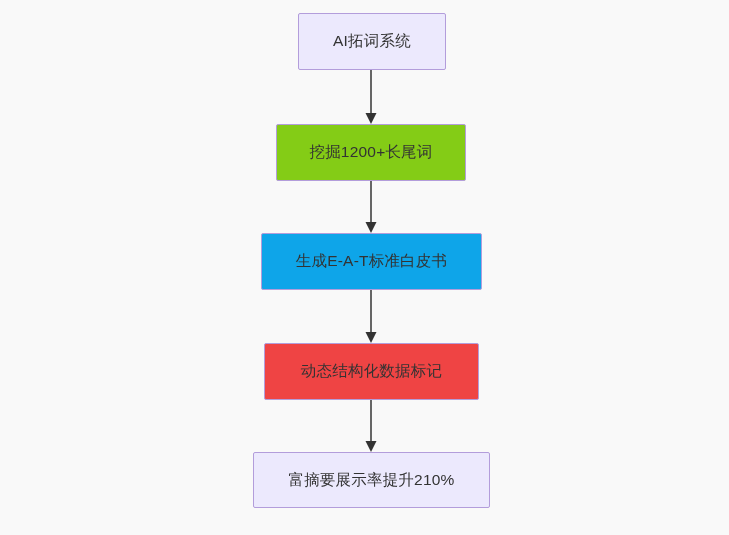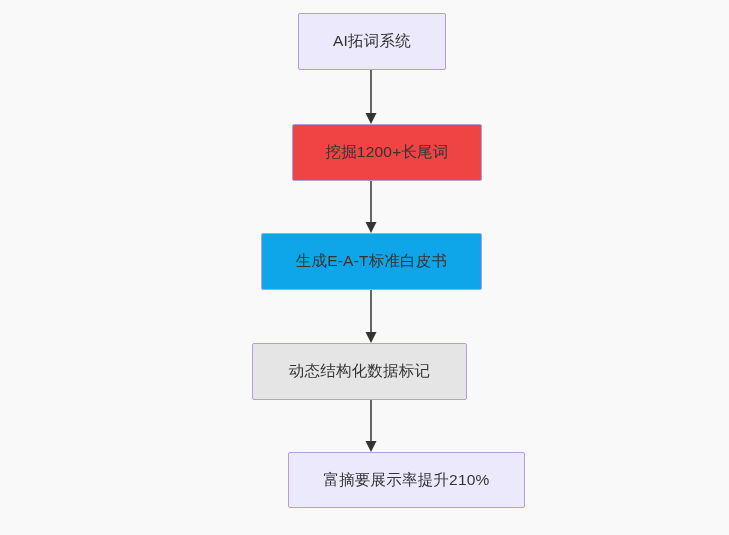--- a/index.html
+++ b/index.html
@@ -76,29 +76,29 @@
     <svg width="20" height="52">
       <line x1="10" y1="0" x2="10" y2="43" stroke="#666666" stroke-width="2"></line>
       <polygon points="10,52 4.5,41 15.5,41" fill="#333333"></polygon>
     </svg>
   </div>
 
   <div class="node" style="left: 298px; top: 13px; width: 148px; height: 57px; background: rgb(236, 233, 253); border-color: rgb(179, 157, 219); color: rgb(51, 51, 51);">
     <span class="node-label">AI拓词系统</span>
   </div>
 
-  <div class="node" style="left: 276px; top: 124px; width: 190px; height: 57px; background: #ef4444; border-color: rgb(179, 157, 219); color: rgb(51, 51, 51); margin-left: 16px;">
+  <div class="node" style="left: 276px; top: 124px; width: 190px; height: 57px; background: #84cc16; border-color: rgb(179, 157, 219); color: rgb(51, 51, 51);">
     <span class="node-label">挖掘1200+长尾词</span>
   </div>
 
   <div class="node" style="left: 261px; top: 233px; width: 221px; height: 57px; background: #0ea5e9; border-color: rgb(179, 157, 219); color: rgb(51, 51, 51);">
     <span class="node-label">生成E-A-T标准白皮书</span>
   </div>
 
-  <div class="node" style="left: 252px; top: 343px; width: 215px; height: 57px; background: #e5e5e5; border-color: rgb(179, 157, 219); color: rgb(51, 51, 51); text-align: center;">
+  <div class="node" style="left: 264px; top: 343px; width: 215px; height: 57px; background: #ef4444; border-color: rgb(179, 157, 219); color: rgb(51, 51, 51); text-align: center;">
     <span class="node-label">动态结构化数据标记</span>
   </div>
 
-  <div class="node" style="left: 253px; top: 452px; width: 237px; height: 56px; background: rgb(236, 233, 253); border-color: rgb(179, 157, 219); color: rgb(51, 51, 51); margin-left: 35px;">
+  <div class="node" style="left: 253px; top: 452px; width: 237px; height: 56px; background: rgb(236, 233, 253); border-color: rgb(179, 157, 219); color: rgb(51, 51, 51);">
     <span class="node-label">富摘要展示率提升210%</span>
   </div>
 
 </div>
 
 </body></html>

